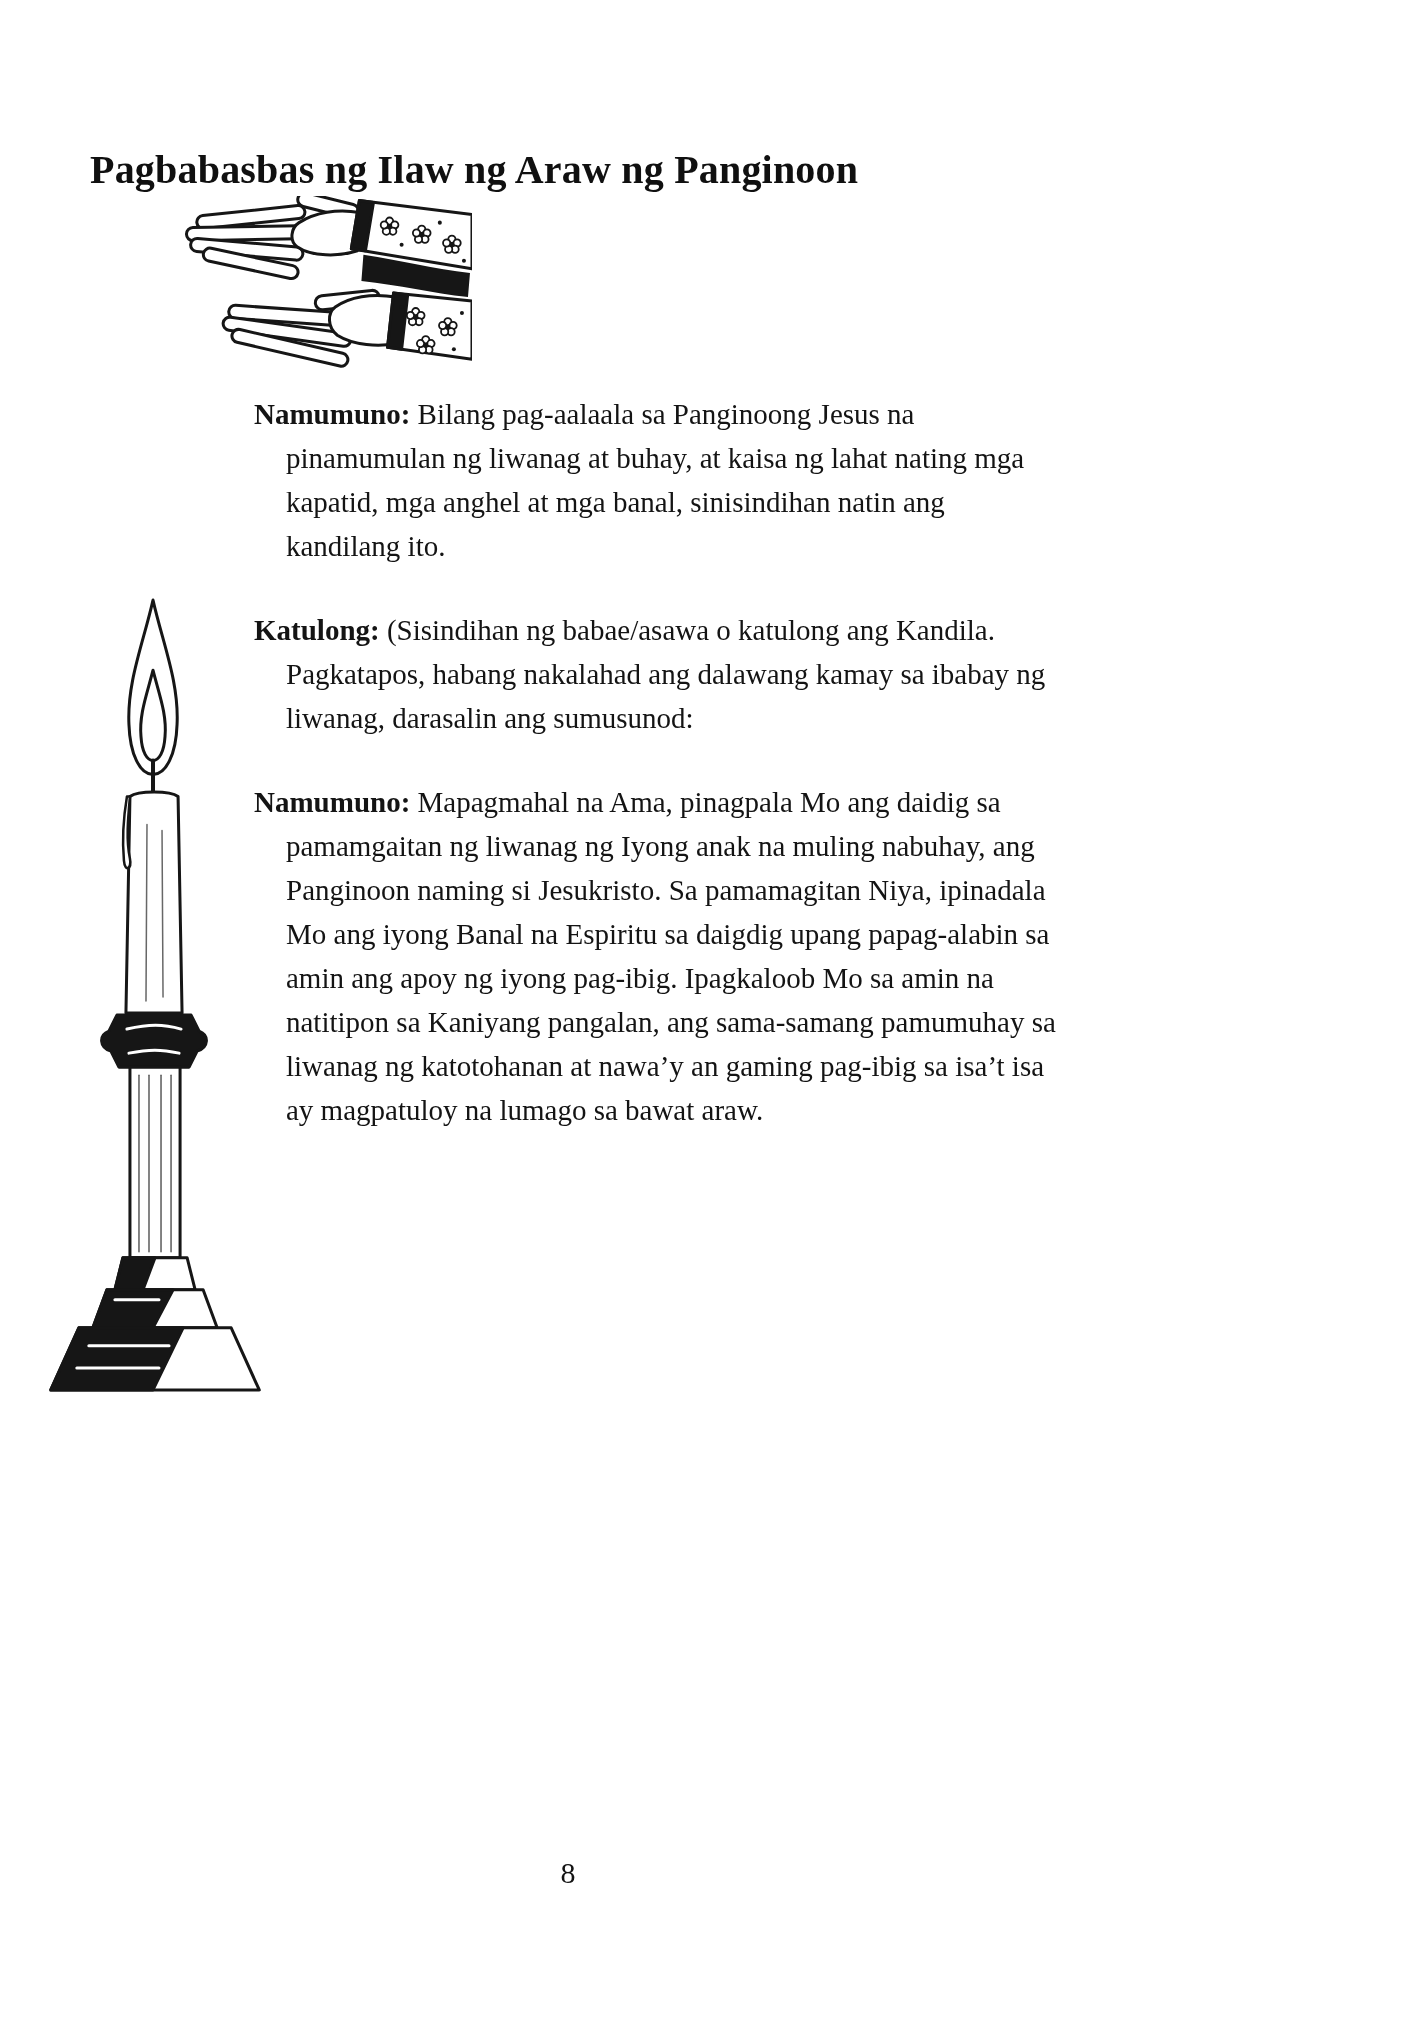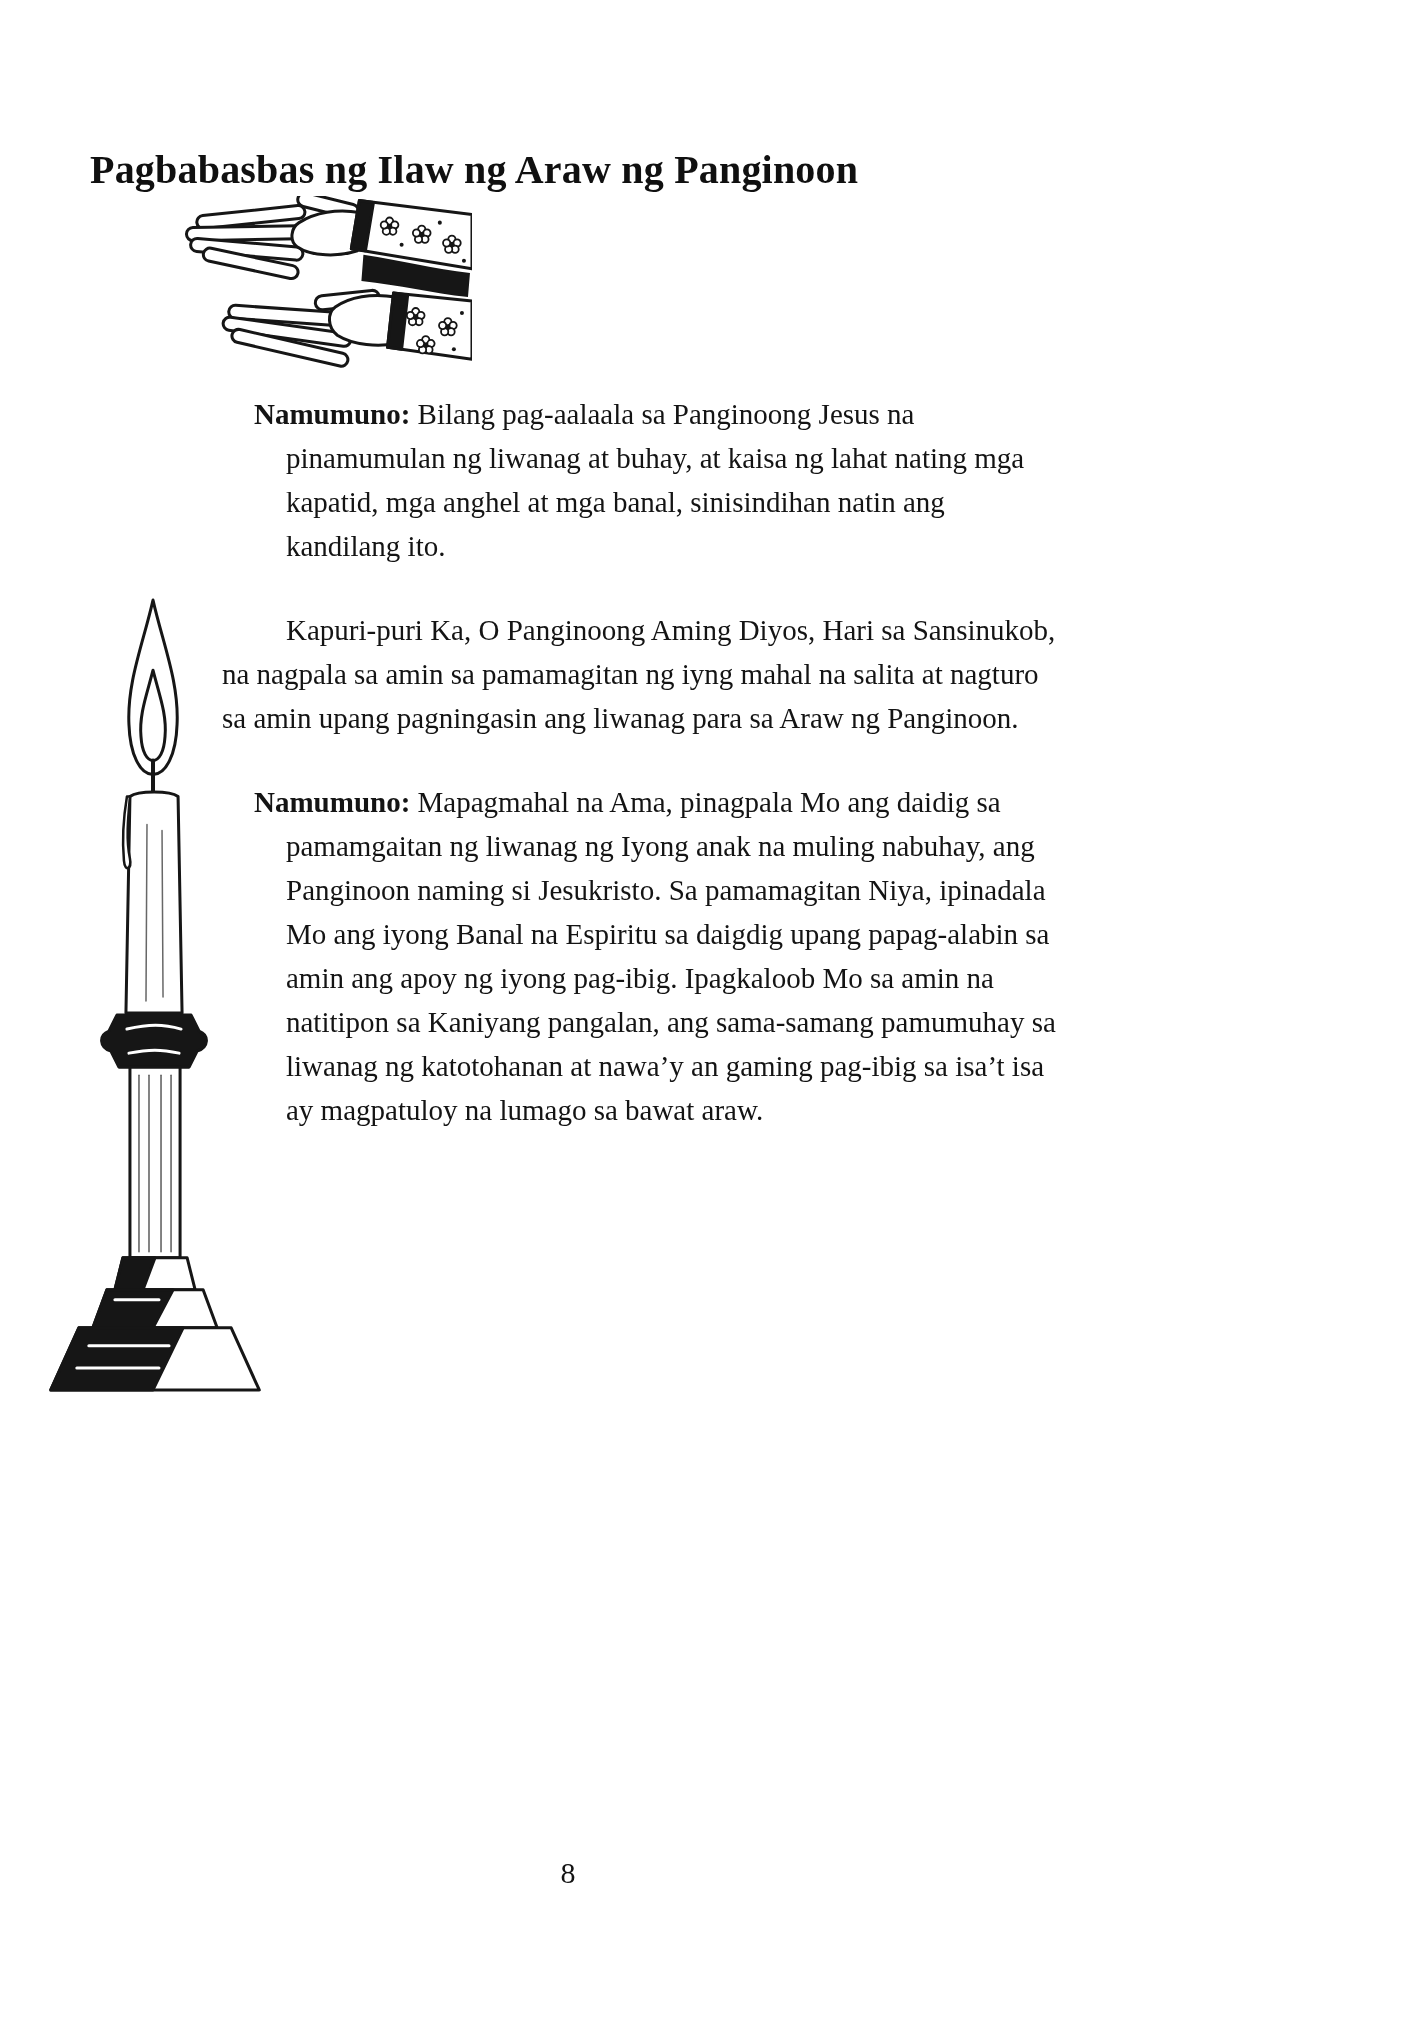--- a/index.html
+++ b/index.html
@@ -146,24 +146,25 @@
     </svg>
   </div>
 
   <div class="content">
 
     <p class="block hang">
       <span class="label">Namumuno:</span>
       <span>Bilang pag-aalaala sa Panginoong Jesus na pinamumulan ng liwanag at buhay, at kaisa ng lahat nating mga kapatid, mga anghel at mga banal, sinisindihan natin ang kandilang ito.</span>
     </p>
 
+    <p class="block hang">
+      <span class="label">Katulong:</span>
+      <span>(Sisindihan ng babae/asawa o katulong ang Kandila. Pagkatapos, habang nakalahad ang dalawang kamay sa ibabay ng liwanag, darasalin ang sumusunod:</span>
+    </p>
 
-    <p class="block indent">
-      <span>Kapuri-puri Ka, O Panginoong Aming Diyos, Hari sa Sansinukob, na nagpala sa amin sa pamamagitan ng iyng mahal na salita at nagturo sa amin upang pagningasin ang liwanag para sa Araw ng Panginoon.</span>
-    </p>
 
 
     <p class="block hang">
       <span class="label">Namumuno:</span>
       <span>Mapagmahal na Ama, pinagpala Mo ang daidig sa pamamgaitan ng liwanag ng Iyong anak na muling nabuhay, ang Panginoon naming si Jesukristo. Sa pamamagitan Niya, ipinadala Mo ang iyong Banal na Espiritu sa daigdig upang papag-alabin sa amin ang apoy ng iyong pag-ibig. Ipagkaloob Mo sa amin na natitipon sa Kaniyang pangalan, ang sama-samang pamumuhay sa liwanag ng katotohanan at nawa’y an gaming pag-ibig sa isa’t isa ay magpatuloy na lumago sa bawat araw.</span>
     </p>
 
   </div>
 
   <div class="pagenum">8</div>

